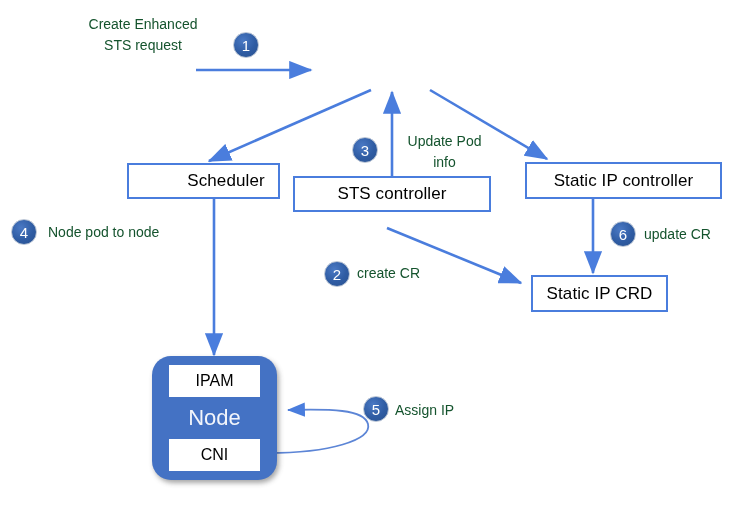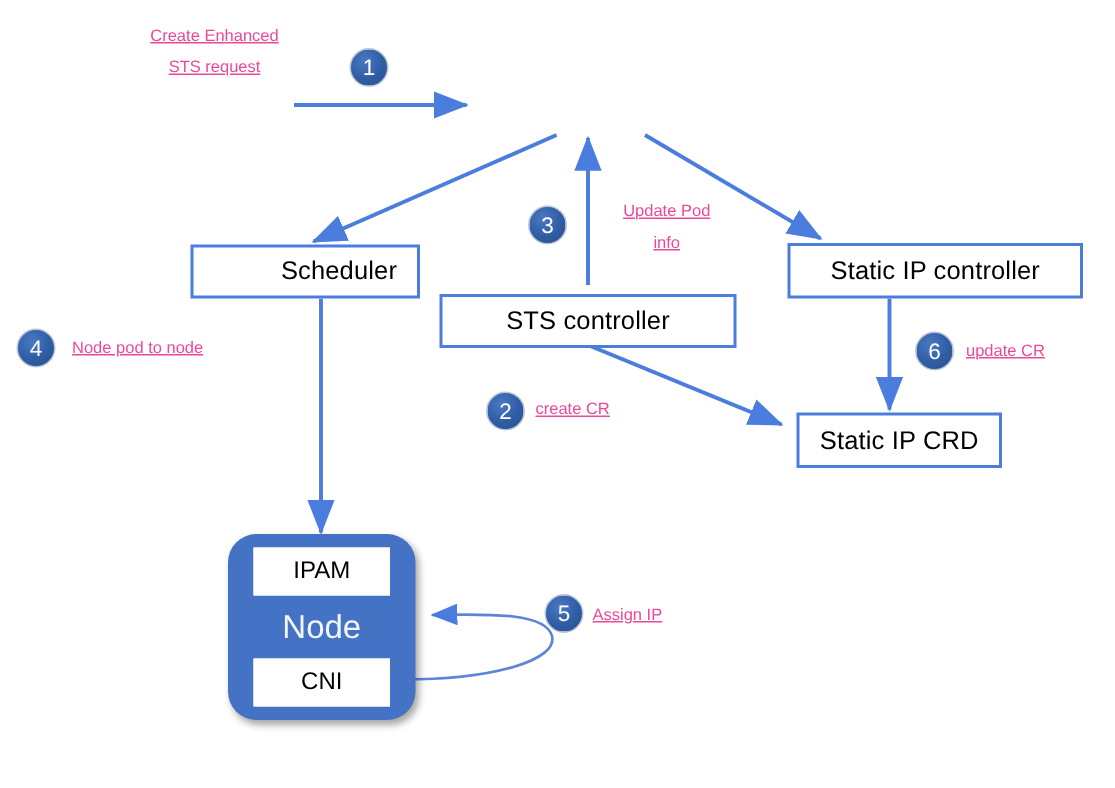--- a/index.html
+++ b/index.html
@@ -87,25 +87,24 @@
     box-sizing: border-box;
     color: #ffffff;
     font-size: 15px;
     display: flex;
     align-items: center;
     justify-content: center;
     line-height: 1;
   }
   .note {
     position: absolute;
-    color: #ec4899;
-    font-size: 11px;
+    color: #14532d;
+    font-size: 14px;
     line-height: 21px;
     white-space: nowrap;
-    text-decoration: underline;
   }
   .note.center {
     text-align: center;
   }
 </style>
 </head>
 <body>
 
 <div id="canvas">
 
@@ -134,21 +133,21 @@
     <line x1="214" y1="199" x2="214" y2="355" stroke="#4a7ddd" stroke-width="2.6" marker-end="url(#arrowhead)"></line>
 
     <path d="M268,453 C330,453 372,440 368,424 C364,409 330,409 288,410" fill="none" stroke="#5c85d6" stroke-width="1.8" marker-end="url(#arrowhead-thin)"></path>
   </svg>
 
 
   <div class="box" style="left:127px; top:163px; width:153px; height:36px;padding-left:45px;">
     <span>Scheduler</span>
   </div>
 
-  <div class="box" style="left:293px; top:196px; width:198px; height:36px;">
+  <div class="box" style="left:293px; top:176px; width:198px; height:36px;">
     <span>STS controller</span>
   </div>
 
   <div class="box" style="left:525px; top:162px; width:197px; height:37px;">
     <span>Static IP controller</span>
   </div>
 
   <div class="box" style="left:531px; top:275px; width:137px; height:37px;">
     <span>Static IP CRD</span>
   </div>

